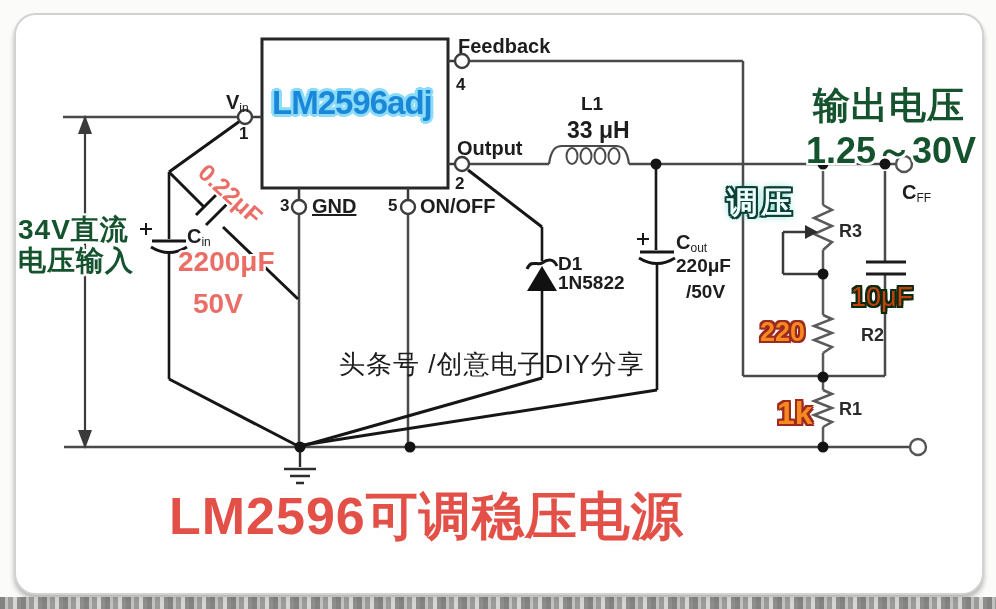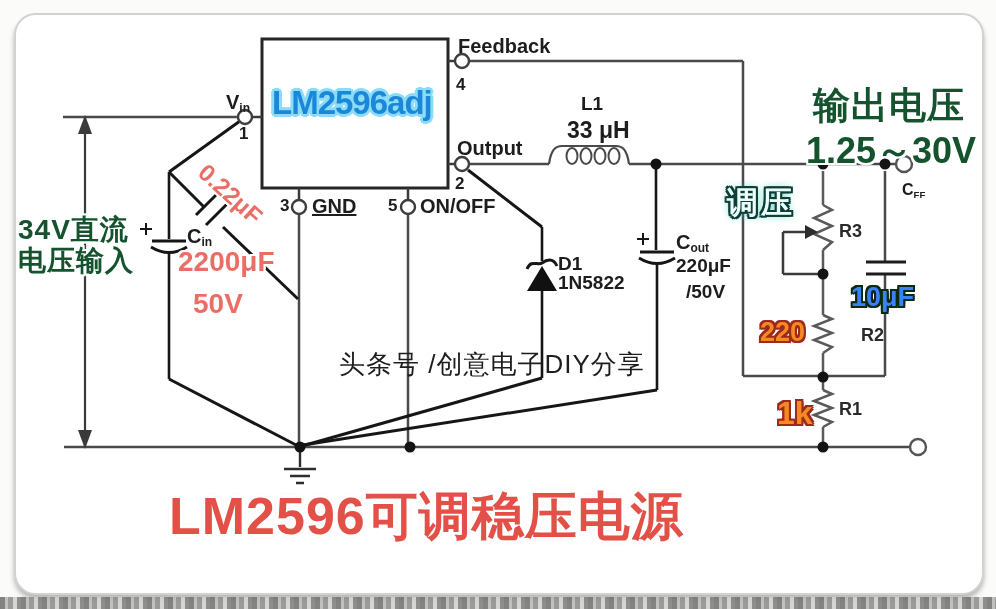--- a/index.html
+++ b/index.html
@@ -15,21 +15,21 @@
   }
   .noise-strip{
     position:absolute;left:0;top:597px;width:996px;height:12px;
     background:repeating-linear-gradient(90deg,
       #6f6f6f 0 5px,#b8b8b6 5px 8px,#8b8b89 8px 13px,#cfcfcd 13px 17px,#7c7c7a 17px 21px);
     filter:blur(.7px);opacity:.85;
   }
   svg.schematic{position:absolute;left:0;top:0;}
   .lbl{position:absolute;white-space:nowrap;line-height:1;}
   .blk{color:#1d1d1d;font-weight:bold;}
-  .sub{font-size:.6em;vertical-align:-.28em;font-weight:bold;}
+  .sub{font-size:.6em;vertical-align:-.28em;font-weight:normal;}
   .red{
     color:#14532d;font-weight:bold;
     text-shadow:-2px 0 #fff,2px 0 #fff,0 -2px #fff,0 2px #fff,
       -2px -2px #fff,2px 2px #fff,-2px 2px #fff,2px -2px #fff;
   }
   .pink{
     color:#ea6e66;font-weight:bold;
     text-shadow:-2px 0 #fff,2px 0 #fff,0 -2px #fff,0 2px #fff,
       -2px -2px #fff,2px 2px #fff,-2px 2px #fff,2px -2px #fff;
   }
@@ -42,21 +42,21 @@
     color:#1b87d9;font-weight:bold;letter-spacing:-1px;
     text-shadow:-3px 0 #8adcf9,3px 0 #8adcf9,0 -3px #8adcf9,0 3px #8adcf9,
       -2px -2px #8adcf9,2px 2px #8adcf9,-2px 2px #8adcf9,2px -2px #8adcf9;
   }
   .teal{
     color:#eefffb;font-weight:bold;
     text-shadow:-2px 0 #0b3f38,2px 0 #0b3f38,0 -2px #0b3f38,0 2px #0b3f38,
       -2px -2px #0b3f38,2px 2px #0b3f38,-2px 2px #0b3f38,2px -2px #0b3f38,0 0 8px #25c0a8;
   }
   .green{
-    color:#3b82f6;font-weight:bold;
+    color:#c2410c;font-weight:normal;
     text-shadow:-2px 0 #0c2a10,2px 0 #0c2a10,0 -2px #0c2a10,0 2px #0c2a10,
       -2px -2px #0c2a10,2px 2px #0c2a10,-2px 2px #0c2a10,2px -2px #0c2a10;
   }
   .orange{
     color:#f68a1f;font-weight:bold;
     text-shadow:-2px 0 #9c2a20,2px 0 #9c2a20,0 -2px #9c2a20,0 2px #9c2a20,
       -2px -2px #9c2a20,2px 2px #9c2a20,-2px 2px #9c2a20,2px -2px #9c2a20;
   }
   .wm{color:#1d1d1d;font-size:26px;letter-spacing:1px;}
   .rot{transform:rotate(42deg);transform-origin:0 0;}
@@ -190,21 +190,21 @@
 <div class="lbl blk" style="left:187px;top:226px;font-size:20px;"><span>C</span><span class="sub">in</span></div>
 <div class="lbl pink" style="left:178px;top:248px;font-size:28px;">2200μF</div>
 <div class="lbl pink" style="left:193px;top:290px;font-size:28px;">50V</div>
 
 <div class="lbl pink rot" style="left:210px;top:160px;font-size:24px;">0.22μF</div>
 
 <div class="lbl blk" style="left:676px;top:232px;font-size:20px;"><span>C</span><span class="sub">out</span></div>
 <div class="lbl blk" style="left:676px;top:256px;font-size:19px;">220μF</div>
 <div class="lbl blk" style="left:686px;top:282px;font-size:19px;">/50V</div>
 
-<div class="lbl blk" style="left:902px;top:182px;font-size:16px;"><span>C</span><span class="sub">FF</span></div>
+<div class="lbl blk" style="left:902px;top:182px;font-size:20px;"><span>C</span><span class="sub">FF</span></div>
 <div class="lbl green" style="left:851px;top:284px;font-size:27px;">10μF</div>
 
 <div class="lbl blk" style="left:839px;top:222px;font-size:18px;color:#2a2a2a;">R3</div>
 <div class="lbl blk" style="left:839px;top:326px;font-size:18px;color:#2a2a2a;margin-left:22px;">R2</div>
 <div class="lbl blk" style="left:839px;top:400px;font-size:18px;color:#2a2a2a;">R1</div>
 
 <div class="lbl orange" style="left:760px;top:319px;font-size:27px;">220</div>
 <div class="lbl orange" style="left:777px;top:397px;font-size:32px;">1k</div>
 
 <div class="lbl red" style="left:18px;top:216px;font-size:28px;letter-spacing:1px;">34V直流</div>

